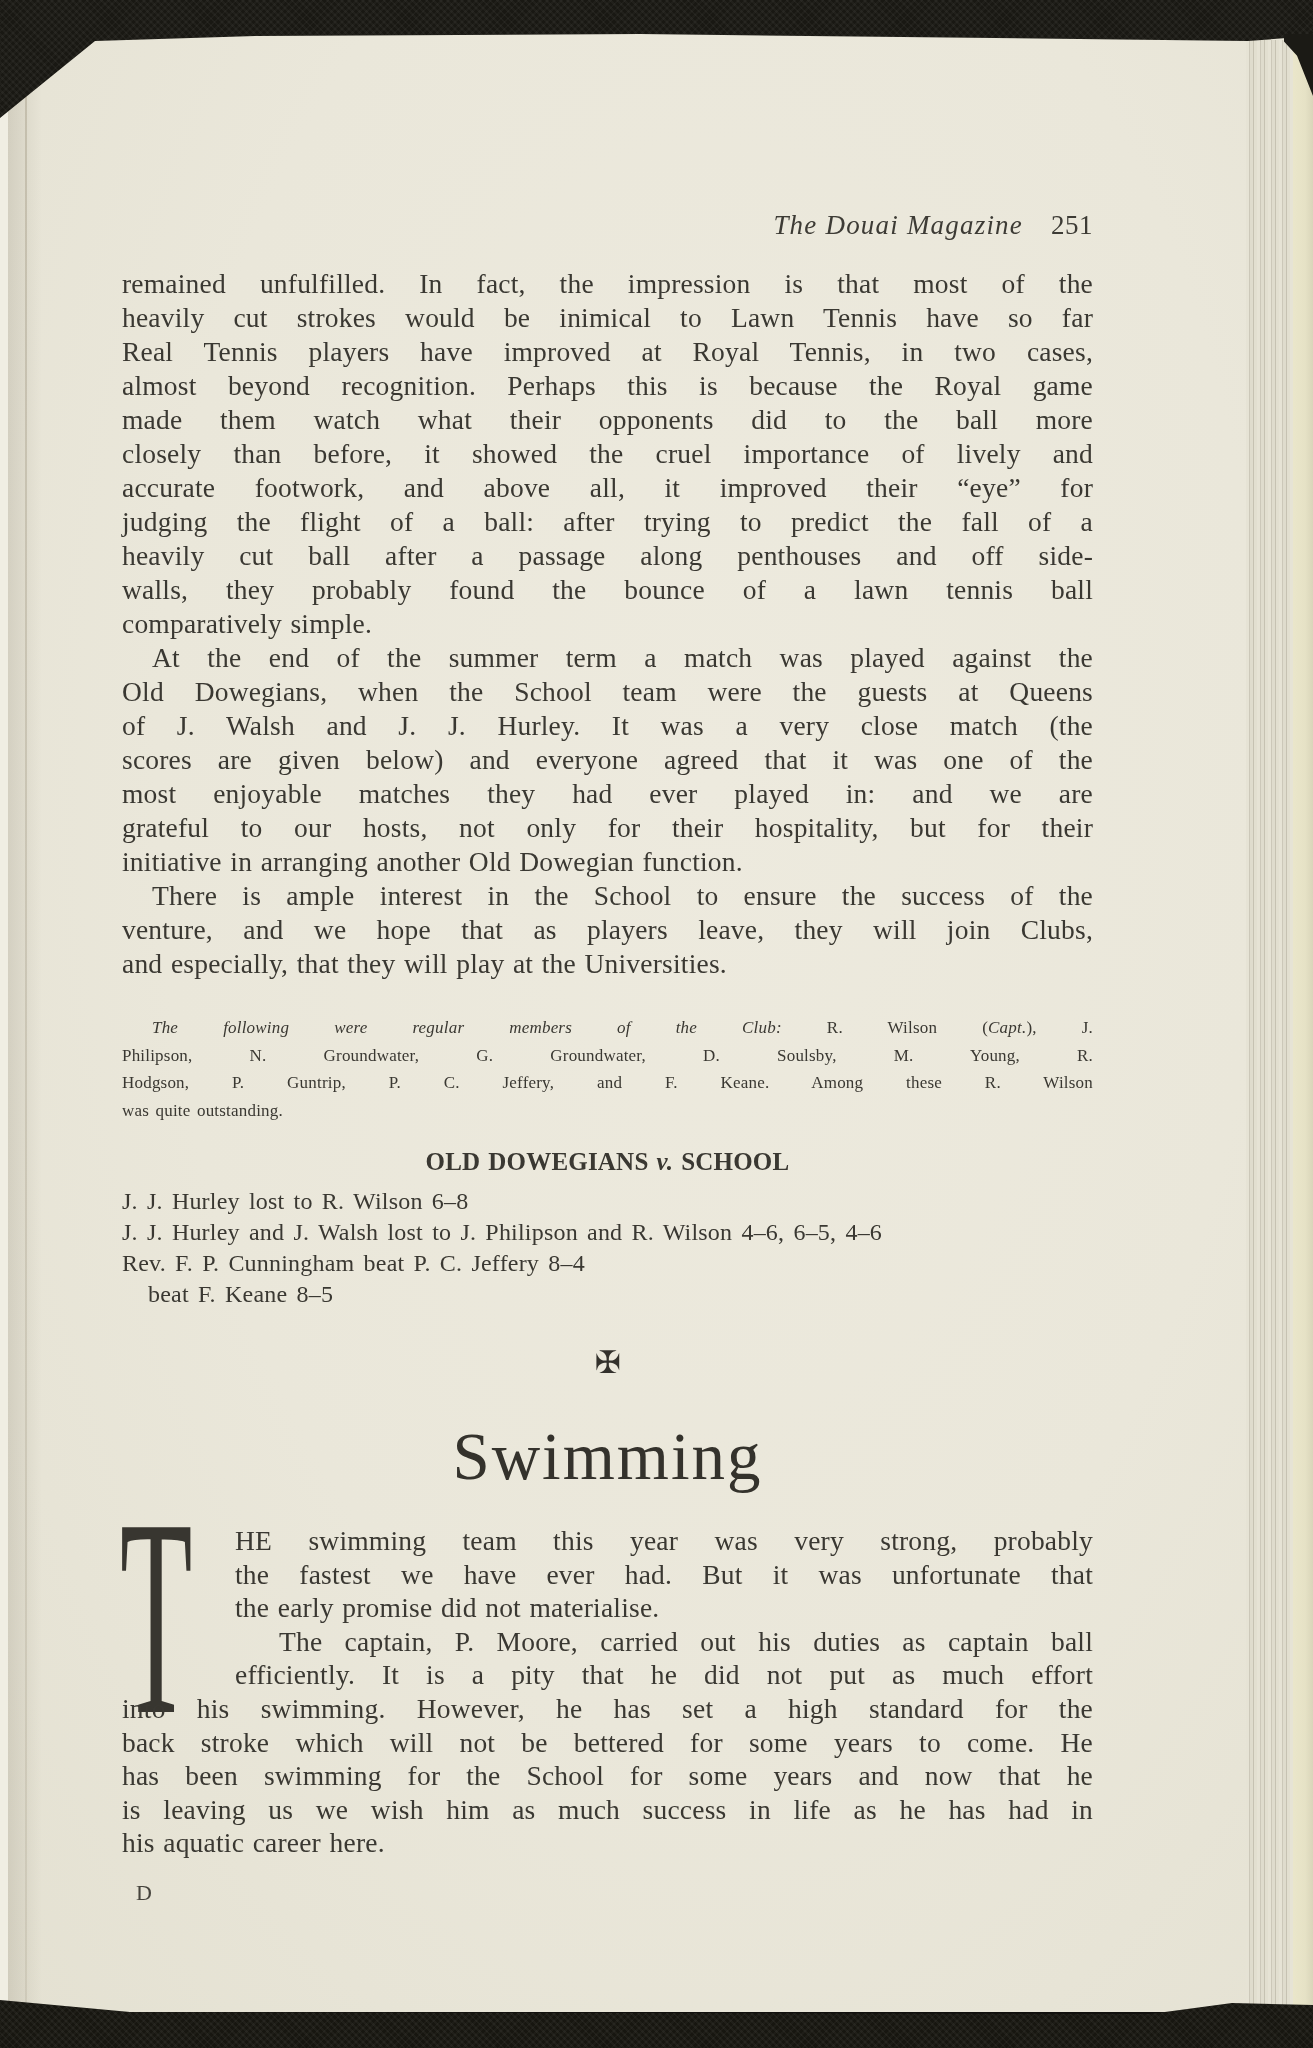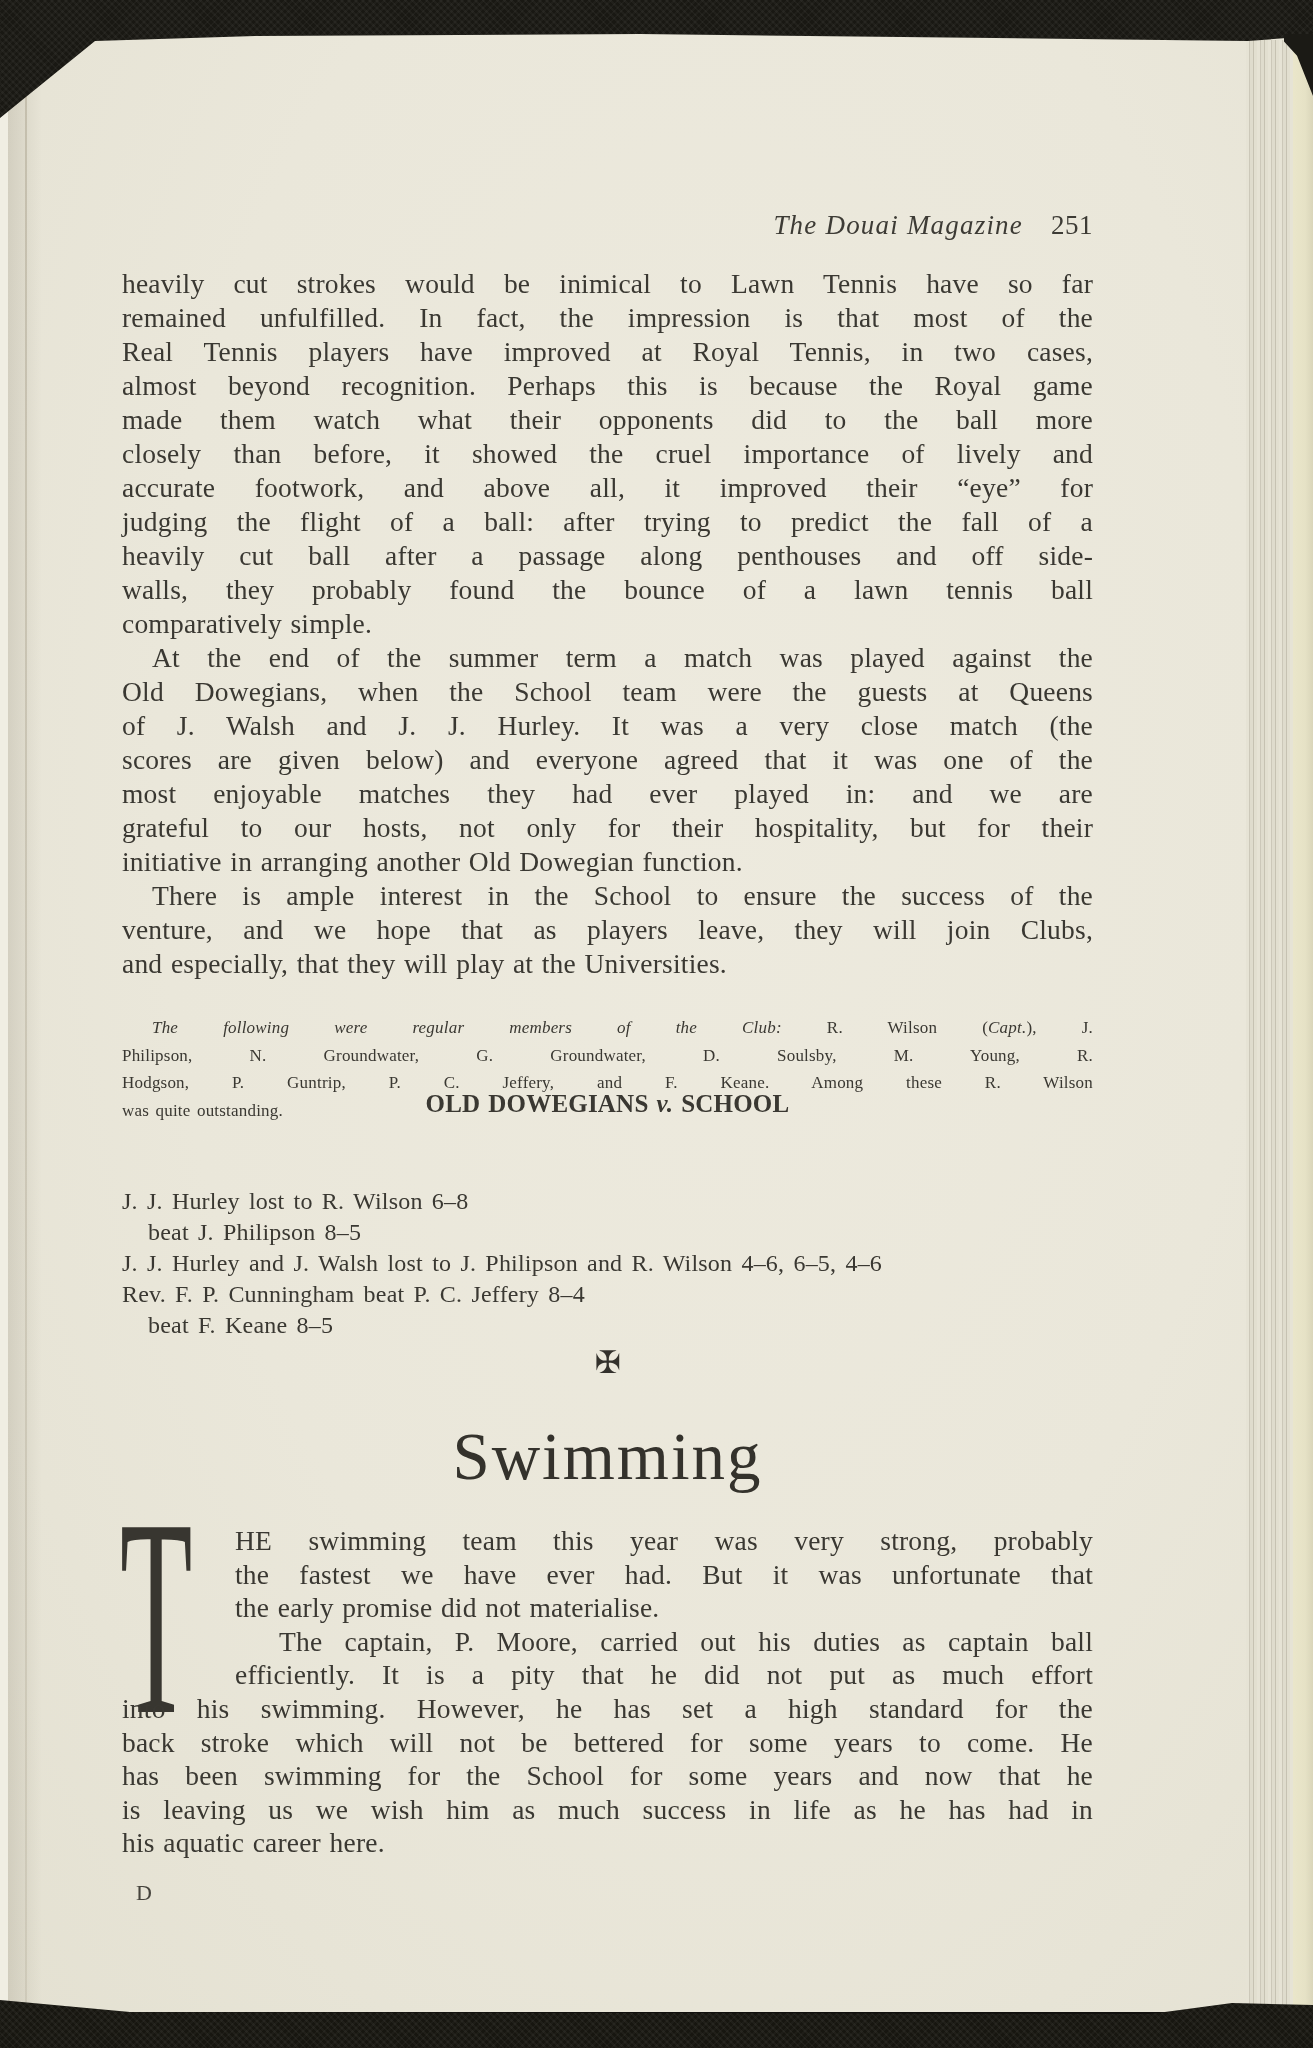--- a/index.html
+++ b/index.html
@@ -39,21 +39,21 @@
 
   #page-header{top:210px;height:36px;text-align:right;font-size:27px;font-style:italic;
                letter-spacing:1.2px;color:#3d3b35;}
   #page-number{font-style:normal;display:inline-block;margin-left:28px;letter-spacing:.5px;}
 
   #body-block{top:267px;font-size:27.5px;line-height:34px;}
 
   #members-block{top:1014px;font-size:17px;line-height:27.5px;}
   #members-block .tline{word-spacing:2px;}
 
-  #match-heading{top:1090px;font-size:25px;font-weight:bold;letter-spacing:2.5px;
+  #match-heading{top:1148px;font-size:25px;font-weight:bold;letter-spacing:2.5px;
                  word-spacing:9px;}
   #match-heading .tline{text-align:center;text-align-last:center;-moz-text-align-last:center;}
 
   #results-block{top:1186px;font-size:24px;line-height:31px;}
   #results-block .tline{text-align:left;text-align-last:left;-moz-text-align-last:left;word-spacing:3px;}
   #results-block .tline.ind::before{width:26px;}
 
   #ornament{top:1344px;text-align:center;font-family:"DejaVu Sans",sans-serif;
             font-size:31px;color:#33312c;}
 
@@ -83,22 +83,22 @@
   <div class="cover-top"></div>
   <div class="cover-edge-right"></div>
   <div class="cover-bottom"></div>
 
   <div class="tb" id="page-header">
     <span>The Douai Magazine</span><span id="page-number">251</span>
   </div>
 
   <div class="tb" id="body-block">
     <div>
+        <div class="tline">remained unfulfilled. In fact, the impression is that most of the</div>
         <div class="tline">heavily cut strokes would be inimical to Lawn Tennis have so far</div>
-        <div class="tline">remained unfulfilled. In fact, the impression is that most of the</div>
         <div class="tline">Real Tennis players have improved at Royal Tennis, in two cases,</div>
         <div class="tline">almost beyond recognition. Perhaps this is because the Royal game</div>
         <div class="tline">made them watch what their opponents did to the ball more</div>
         <div class="tline">closely than before, it showed the cruel importance of lively and</div>
         <div class="tline">accurate footwork, and above all, it improved their “eye” for</div>
         <div class="tline">judging the flight of a ball: after trying to predict the fall of a</div>
         <div class="tline">heavily cut ball after a passage along penthouses and off side-</div>
         <div class="tline">walls, they probably found the bounce of a lawn tennis ball</div>
         <div class="tline last">comparatively simple.</div>
       </div>
@@ -124,21 +124,20 @@
       <div class="tline">Hodgson, P. Guntrip, P. C. Jeffery, and F. Keane. Among these R. Wilson</div>
       <div class="tline last">was quite outstanding.</div>
     </div>
 
   <div class="tb" id="match-heading">
       <div class="tline last">OLD DOWEGIANS <i>v.</i> SCHOOL</div>
     </div>
 
   <div class="tb" id="results-block">
       <div class="tline">J. J. Hurley lost to R. Wilson 6–8</div>
-      <div class="tline ind">beat J. Philipson 8–5</div>
       <div class="tline">J. J. Hurley and J. Walsh lost to J. Philipson and R. Wilson 4–6, 6–5, 4–6</div>
       <div class="tline">Rev. F. P. Cunningham beat P. C. Jeffery 8–4</div>
       <div class="tline ind last">beat F. Keane 8–5</div>
     </div>
 
   <div class="tb" id="ornament">✠</div>
 
   <div class="tb" id="swim-title">Swimming</div>
 
   <div id="drop-cap">T</div>

